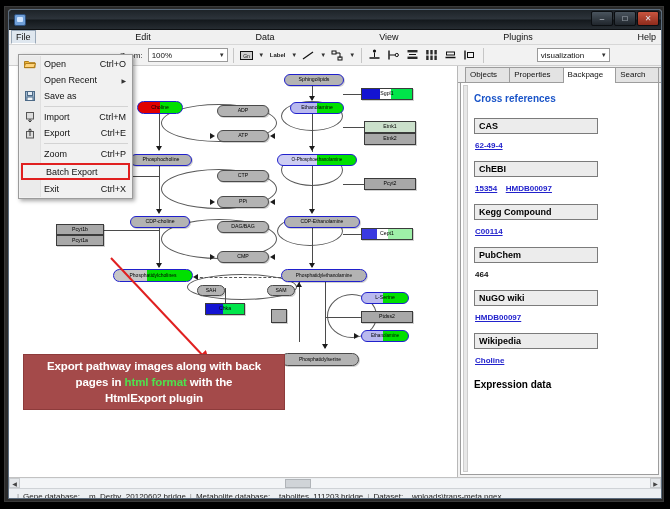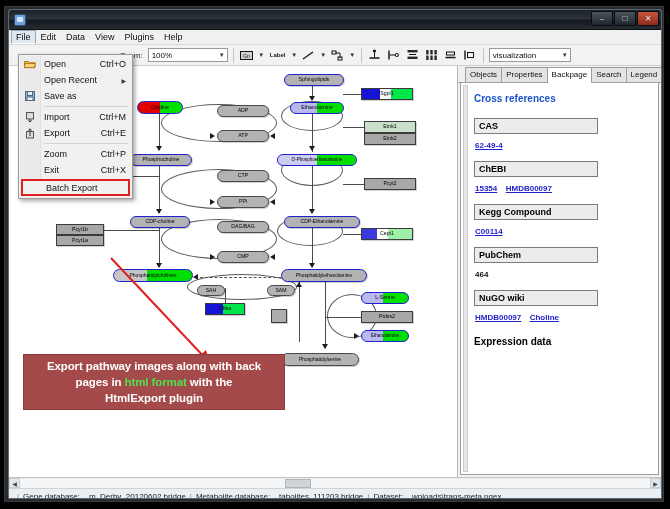--- a/index.html
+++ b/index.html
@@ -61,21 +61,21 @@
     background:linear-gradient(to bottom,#4a545e,#20262c);
     color:#dfe6ee; font-size:8px; line-height:13px; text-align:center;
   }
   .win-btn.close { background:linear-gradient(to bottom,#c8553f,#8d2b1c); }
 
   
   #menubar {
     height:15px; background:#f0f0f0;
     border-bottom:1px solid #d7d7d7;
     display:flex; align-items:center; padding-left:2px;
-    position:relative; z-index:40;
+    position:relative; z-index:40;justify-content:space-between;
   }
   .menu-item {
     font-size:9px; color:#111; padding:1px 5px; line-height:12px;
     white-space:nowrap;
   }
   .menu-item.open {
     background:#dfe7ef; border:1px solid #99a8b8; border-bottom:1px solid #fff;
     padding:0px 4px;
   }
 
@@ -87,21 +87,21 @@
   }
   .tb-sep { width:1px; height:15px; background:#c6c6c6; margin:0 2px; }
   .zoom-label { font-size:8px; color:#222; margin-right:2px; }
   .combo {
     height:14px; border:1px solid #9a9a9a; background:#fff;
     display:flex; align-items:center; justify-content:space-between;
     font-size:8px; color:#111; padding:0 2px 0 3px;
   }
   .combo .arrow { font-size:6px; color:#333; }
   #zoom-combo { width:80px; }
-  #vis-combo  { width:82px; height:14px; }
+  #vis-combo  { width:73px; height:14px;margin-left:48px; }
   .tb-btn {
     width:16px; height:16px; display:flex; align-items:center; justify-content:center;
     font-size:8px; color:#222;
   }
   .tb-btn svg { display:block; }
   .drop-arrow { font-size:6px; color:#333; width:7px; text-align:center; }
   .tb-text { font-size:6px; color:#222; font-weight:bold; }
 
   
   #main {
@@ -117,21 +117,21 @@
   
   #side-pane {
     position:relative; width:203px; height:100%;
     background:#f3f3f3; display:flex; flex-direction:column;
   }
   #side-tabs {
     display:flex; align-items:flex-end; height:17px;
     background:#f0f0f0; padding-left:7px; border-bottom:1px solid #9d9d9d;
   }
   .side-tab {
-    font-size:8px; color:#111; padding:1px 4px 2px 4px;
+    font-size:8px; color:#111; padding:1px 12px 2px 4px;
     border:1px solid #9d9d9d; border-bottom:none; background:#e3e3e3;
     margin-right:-1px; line-height:11px;
   }
   .side-tab.active { background:#fff; padding-bottom:3px; position:relative; top:1px; }
   #backpage {
     flex:1; background:#fff; border:1px solid #9d9d9d; border-top:none;
     margin:0 2px 2px 2px; overflow:hidden; position:relative;
     padding:8px 0 0 10px;
   }
   #bp-scroll {
@@ -600,20 +600,21 @@
 
           <div class="xref-box">Kegg Compound</div>
           <a class="xref-link">C00114</a>
 
           <div class="xref-box">PubChem</div>
           <span class="xref-plain">464</span>
 
           <div class="xref-box">NuGO wiki</div>
           <a class="xref-link">HMDB00097</a>
 
+          <div class="xref-box">Wikipedia</div>
           <a class="xref-link">Choline</a>
 
           <div class="bp-foot">Expression data</div>
         </div>
       </div>
     </div>
 
     <div id="hscroll">
       <div class="sb-arrow">◀</div>
       <div class="sb-track">
@@ -688,24 +689,24 @@
         <span class="accel">Ctrl+E</span>
       </div>
 
       <div class="fm-sep"></div>
 
       <div class="fm-item">
         <span>Zoom</span>
         <span class="accel">Ctrl+P</span>
       </div>
 
+      <div class="fm-item highlight">
+        <span>Batch Export</span>
+      </div>
+
       <div class="fm-item">
         <span>Exit</span>
         <span class="accel">Ctrl+X</span>
       </div>
-
-      <div class="fm-item highlight">
-        <span>Batch Export</span>
-      </div>
     </div>
 
   </div>
 </div>
 
 </body></html>

